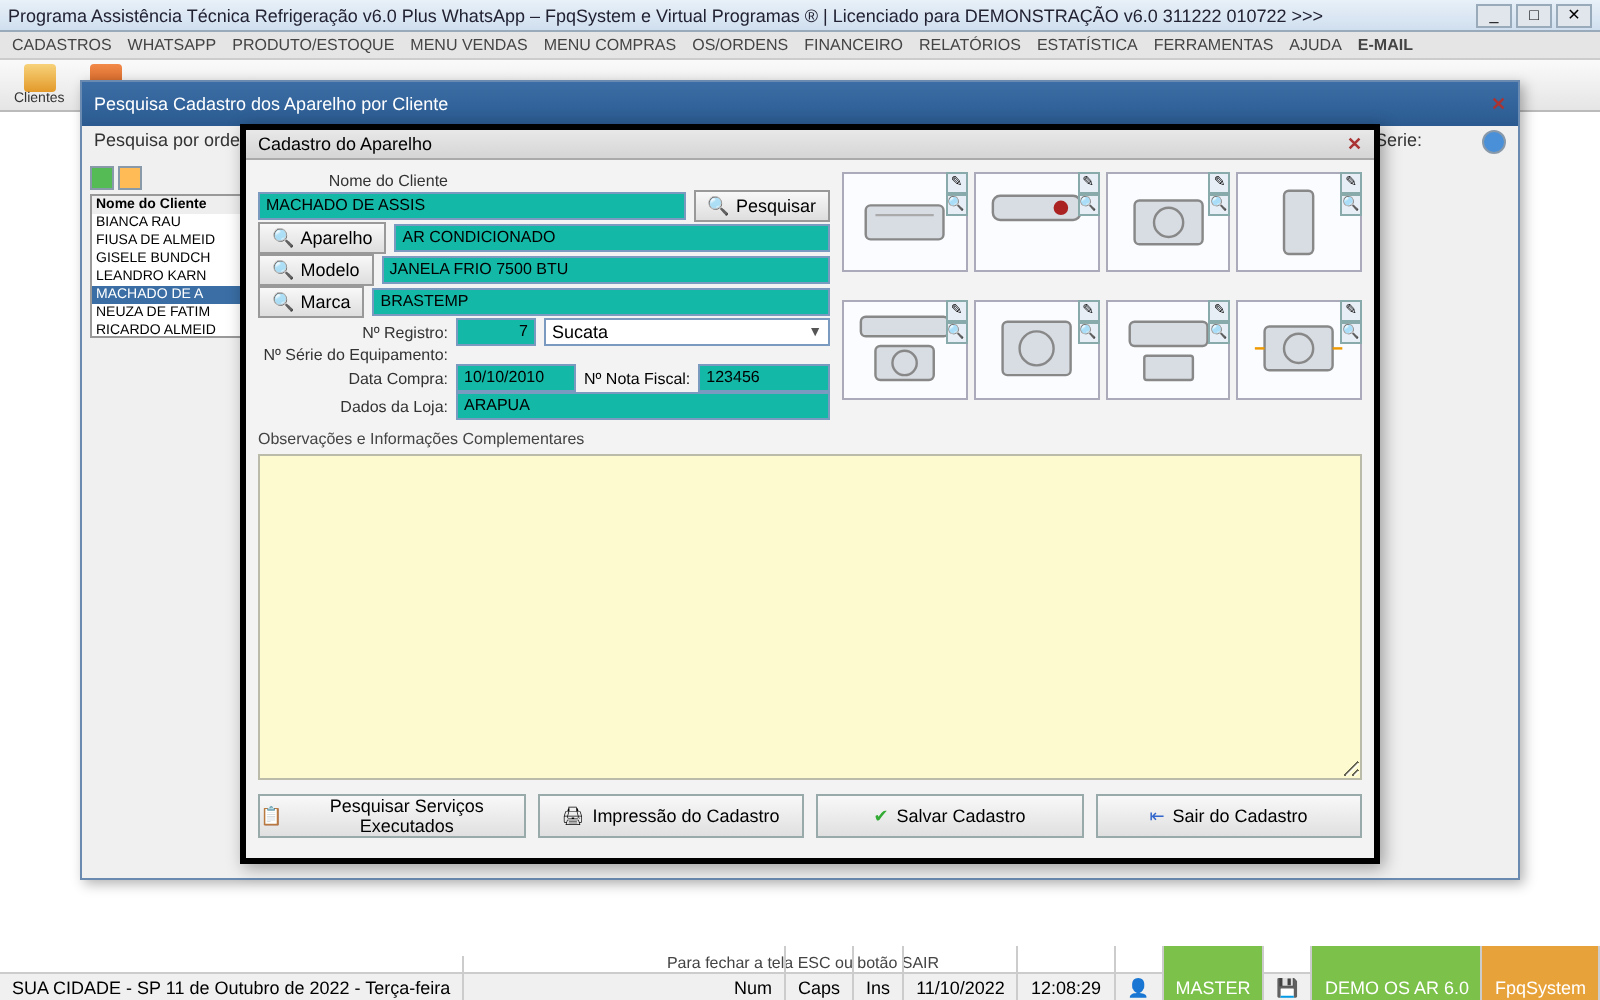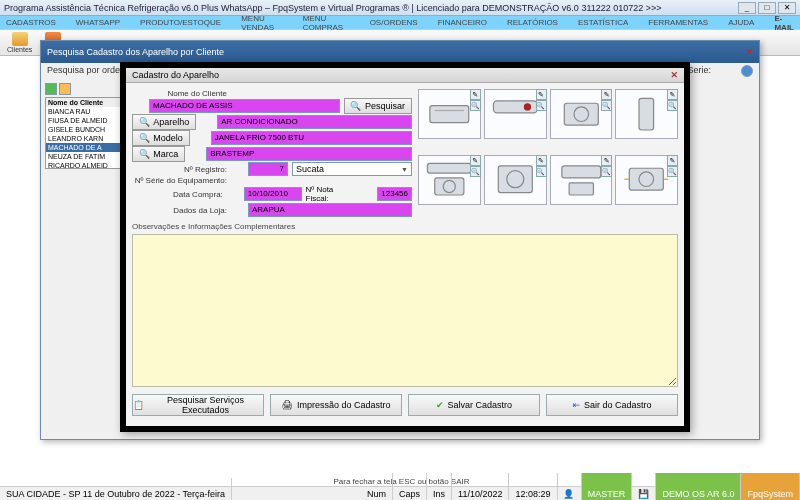--- a/index.html
+++ b/index.html
@@ -1,40 +1,40 @@
 <!DOCTYPE html>
 <html><head>
 <meta charset="utf-8">
 <style>
 * { box-sizing: border-box; margin: 0; padding: 0; font-family: Tahoma, Arial, sans-serif; font-size: 9px; }
 body { background: #fff; width: 800px; height: 500px; overflow: hidden; position: relative; }
 .titlebar { background: linear-gradient(#e8f0f8,#d0dfef); height: 16px; display: flex; align-items: center; padding: 0 4px; border-bottom: 1px solid #9ab; }
 .titlebar .title { flex: 1; color: #223; font-size: 9px; white-space: nowrap; overflow: hidden; }
 .win-btns { display: flex; gap: 2px; }
 .win-btn { width: 18px; height: 12px; background: #e1e6ec; border: 1px solid #9ab; font-size: 8px; text-align: center; line-height: 10px; cursor: pointer; }
-.menubar { background: #7dd3fc; height: 14px; display: flex; gap: 20px; padding: 0 6px; align-items: center; border-bottom: 1px solid #ccc; }
+.menubar { background: #e5e5e5; height: 14px; display: flex; gap: 8px; padding: 0 6px; align-items: center; border-bottom: 1px solid #ccc; }
 .menubar span { color: #444; font-size: 8px; cursor: pointer; }
 .toolbar { background: linear-gradient(#fafafa,#e5e5e5); height: 26px; display: flex; align-items: center; padding: 0 4px; gap: 2px; border-bottom: 1px solid #bbb; }
 .toolbar-item { display: flex; flex-direction: column; align-items: center; padding: 0 3px; cursor: pointer; }
 .tb-icon { width: 16px; height: 14px; border-radius: 2px; }
 .tb-label { font-size: 7px; color: #333; }
 .search-window { position: absolute; left: 40px; top: 40px; width: 720px; height: 400px; background: #f0f0f0; border: 1px solid #6a8ab0; box-shadow: 2px 2px 6px rgba(0,0,0,.3); }
 .sw-title { background: linear-gradient(#3c6ea5,#2a5a90); color: #fff; height: 17px; padding: 11px 6px; font-size: 9px; display: flex; justify-content: space-between; align-items: center; }
 .sw-body { padding: 4px; display: flex; gap: 4px; }
 .sw-left { width: 90px; }
 .client-list { border: 1px solid #999; background: #fff; height: 72px; overflow: hidden; }
 .client-row { padding: 1px 2px; font-size: 7px; white-space: nowrap; overflow: hidden; }
 .client-row.sel { background: #3a6ea5; color: #fff; }
 .search-top { display: flex; gap: 30px; padding: 2px 6px; font-size: 8px; color: #333; }
-.detail-window { position: absolute; left: 120px; top: 62px; width: 570px; height: 370px; background: #f3f3f3; border: 6px solid #000000; box-shadow: 2px 2px 8px rgba(0,0,0,.35); display: flex; flex-direction: column; }
+.detail-window { position: absolute; left: 120px; top: 62px; width: 570px; height: 370px; background: #f3f3f3; border: 3px solid #000000; box-shadow: 2px 2px 8px rgba(0,0,0,.35); display: flex; flex-direction: column; }
 .dw-title { background: linear-gradient(#e8e8e8,#d5d5d5); height: 15px; padding: 1px 6px; font-size: 9px; display: flex; justify-content: space-between; align-items: center; border-bottom: 1px solid #aaa; }
 .dw-body { padding: 6px; flex: 1; display: flex; flex-direction: column; gap: 3px; }
 .row { display: flex; align-items: center; gap: 4px; }
 .lbl { width: 95px; text-align: right; font-size: 8px; color: #333; }
-.fld { background: #d946ef; border: 1px solid #7a9ac0; height: 14px; padding: 1px 3px; font-size: 8px; margin-left: 17px; }
+.fld { background: #14b8a6; border: 1px solid #7a9ac0; height: 14px; padding: 1px 3px; font-size: 8px; }
 .btn-sm { background: linear-gradient(#f8f8f8,#dedede); border: 1px solid #999; height: 16px; padding: 1px 6px; font-size: 8px; cursor: pointer; display: inline-flex; align-items: center; gap: 3px; }
 .icon-sq { width: 12px; height: 12px; background: #cde; border: 1px solid #89a; display: inline-block; }
 .main-split { display: flex; gap: 6px; }
 .form-col { flex: 1; }
 .thumb-grid { width: 260px; display: grid; grid-template-columns: repeat(4,1fr); gap: 3px; }
 .thumb { position: relative; border: 1px solid #aab; background: #fafcff; height: 50px; display: flex; align-items: center; justify-content: center; }
 .thumb svg { width: 80%; height: 80%; }
 .thumb-btns { position: absolute; right: -1px; top: -1px; display: flex; flex-direction: column; }
 .tb-ctl { width: 11px; height: 11px; background: #e8eef6; border: 1px solid #8aa; font-size: 7px; text-align: center; line-height: 9px; cursor: pointer; }
 .obs-area { background: #fdfad0; border: 1px solid #bba; flex: 1; min-height: 60px; }

